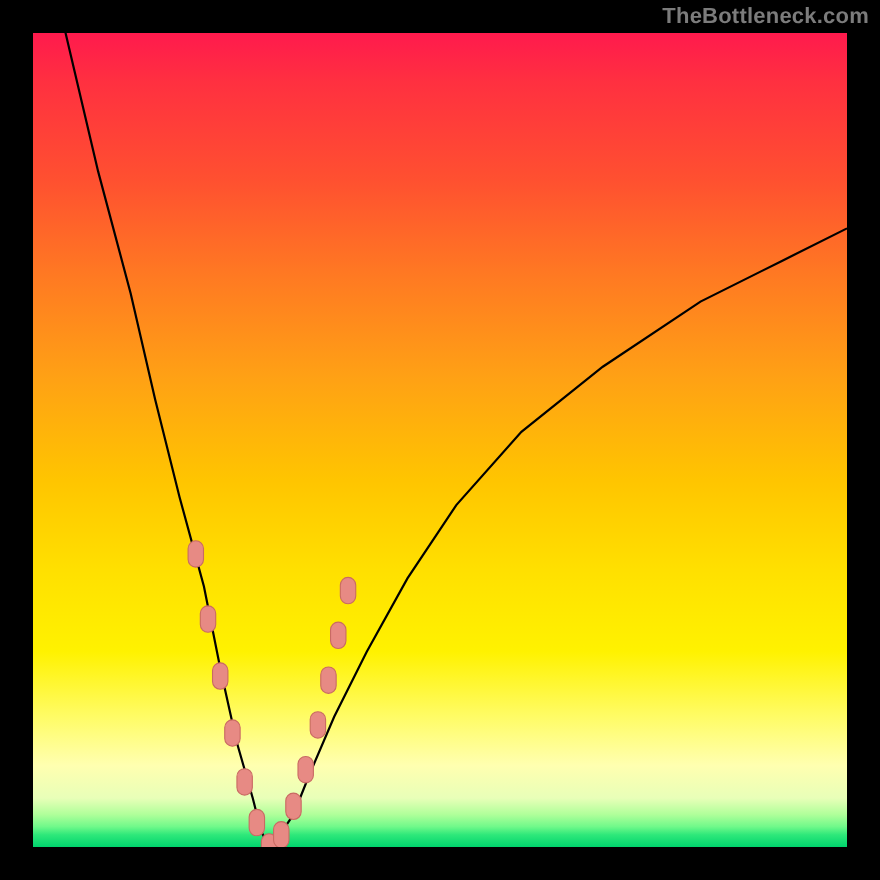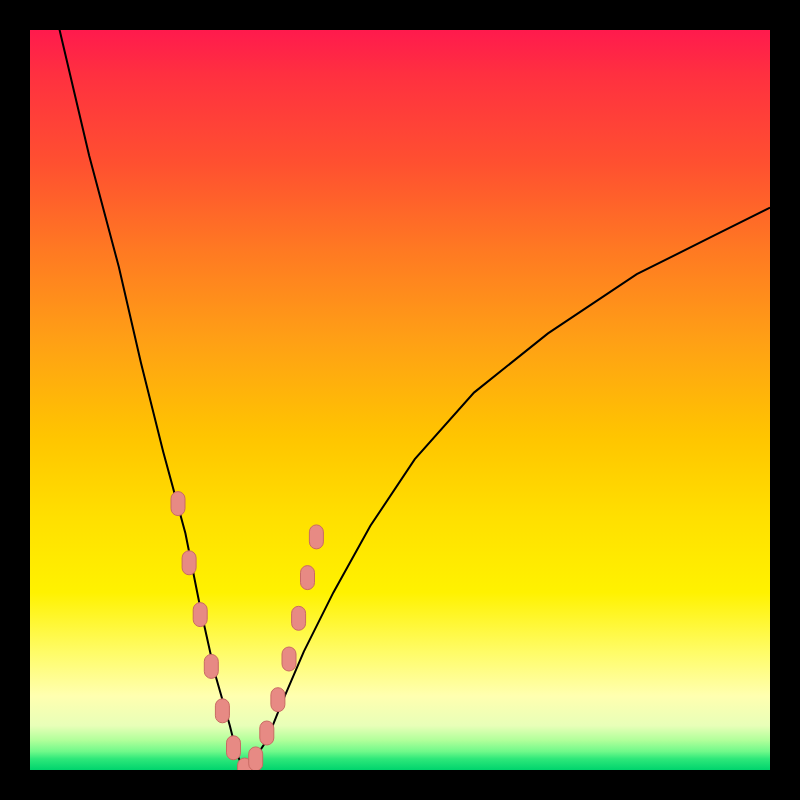--- a/index.html
+++ b/index.html
@@ -57,20 +57,21 @@
     font-size: 20px;
     font-weight: 600;
     color: #7c7c7c;
     letter-spacing: 0.2px;
   }
 </style>
 </head>
 <body>
 
 <div class="frame">
+  <div class="watermark">TheBottleneck.com</div>
   <div class="plot">
     <svg class="curves" viewBox="0 0 740 740">
       <g id="curve-layer">
           <path d="M0.0 -148.0 L29.6 0.0 L59.2 125.8 L88.8 236.8 L111.0 333.0 L133.2 421.8 L155.4 503.2 L170.2 577.2 L185.0 643.8 L199.8 695.6 L207.2 725.2 L214.6 740.0 L222.0 732.6 L236.8 710.4 L251.6 673.4 L273.8 621.6 L303.4 562.4 L340.4 495.8 L384.8 429.2 L444.0 362.6 L518.0 303.4 L606.8 244.2 L680.8 207.2 L740.0 177.6" fill="none" stroke="#000000" stroke-width="2"></path>
         </g>
       <g id="marker-layer">
           <rect x="141.0" y="461.6" width="14" height="24" rx="7" ry="7" fill="#e78a84" stroke="#c96a63" stroke-width="1"></rect>
           <rect x="152.1" y="520.8" width="14" height="24" rx="7" ry="7" fill="#e78a84" stroke="#c96a63" stroke-width="1"></rect>
           <rect x="163.2" y="572.6" width="14" height="24" rx="7" ry="7" fill="#e78a84" stroke="#c96a63" stroke-width="1"></rect>
           <rect x="174.3" y="624.4" width="14" height="24" rx="7" ry="7" fill="#e78a84" stroke="#c96a63" stroke-width="1"></rect>

